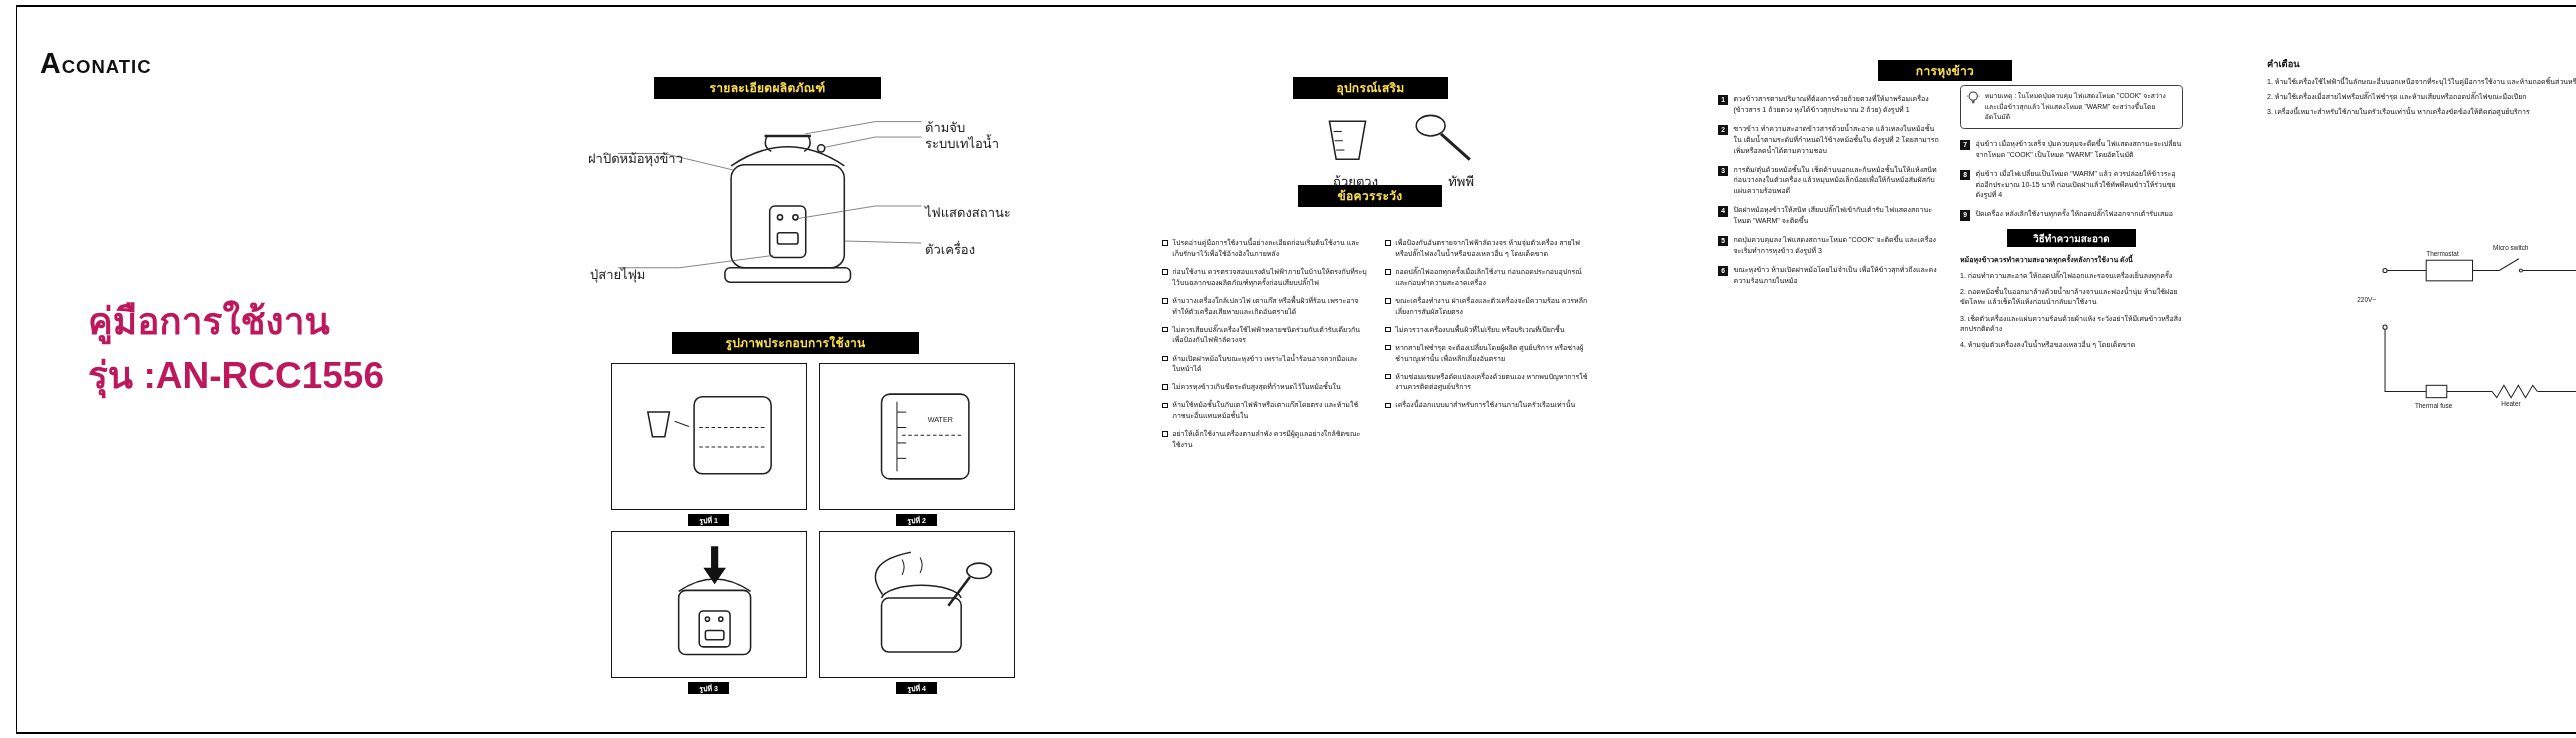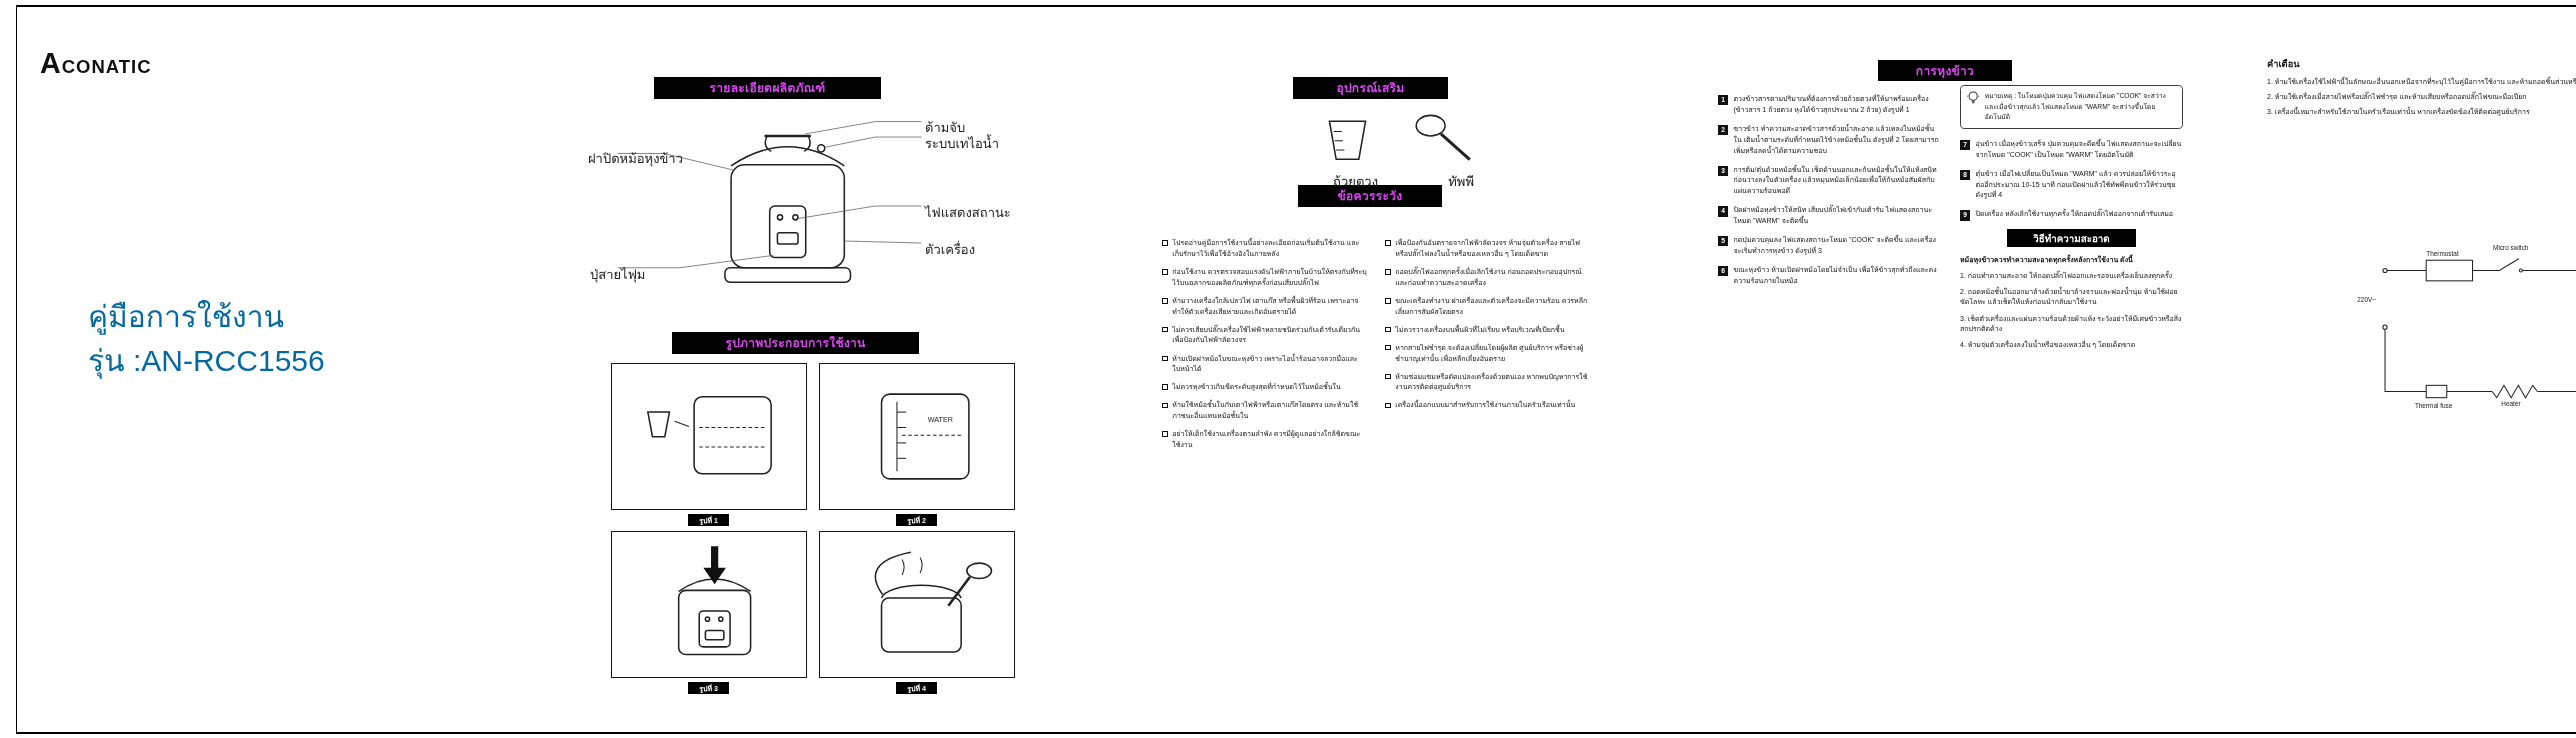--- a/index.html
+++ b/index.html
@@ -1,24 +1,24 @@
 <!DOCTYPE html>
 <html style="font-size:8.2px"><head>
 <meta charset="utf-8">
 <style>
   *{box-sizing:border-box}
   html,body{margin:0;padding:0}
   body{font-family:"Liberation Sans","DejaVu Sans",sans-serif;background:#9a9a9a}
   .page{position:relative;width:3176px;height:739px;background:#fff;overflow:hidden;color:#111}
   .abs{position:absolute}
-  .bar{background:#000;color:#d946ef;font-weight:700;display:flex;align-items:center;justify-content:center;letter-spacing:0.3px;font-size:12px}
+  .bar{background:#000;color:#fde047;font-weight:700;display:flex;align-items:center;justify-content:center;letter-spacing:0.3px;font-size:12px}
   .mark{background:#000;position:absolute}
   .logo{font-weight:800;font-size:18.5px;letter-spacing:1px;color:#101010}
   .logo::first-letter{font-size:1.55em}
-  .doc-title{font-size:30px;font-weight:400;line-height:1.45;color:#0369a1}
+  .doc-title{font-size:37px;font-weight:700;line-height:1.45;color:#be185d}
   .callout{position:absolute;font-size:13px;white-space:nowrap;color:#222}
   .frame{position:absolute;border:1.1px solid #161616;background:#fff;display:flex;align-items:center;justify-content:center}
   .chip{position:absolute;background:#000;color:#fff;font-size:7px;font-weight:700;display:flex;align-items:center;justify-content:center}
   .acc-label{position:absolute;text-align:right;font-size:13px}
   .check-item{display:flex;gap:4.6px;margin-bottom:7.2px;font-size:7px;line-height:1.55}
   .checkbox{flex:none;width:5.7px;height:5.7px;border:0.9px solid #111;margin-top:2.1px;background:#fff}
   .step{display:flex;gap:5.2px;margin-bottom:8.2px;font-size:7px;line-height:1.55}
   .numbox{flex:none;width:10.3px;height:10.3px;background:#111;color:#fff;font-weight:700;font-size:6.7px;display:flex;align-items:center;justify-content:center;margin-top:1px}
   .notebox{border:0.8px solid #3a3a3a;border-radius:4.6px;padding:5.2px 6.2px;display:flex;gap:5.2px;font-size:6.7px;line-height:1.55;margin-bottom:10.3px;background:#fff}
   .cleaning-bar{background:#000;color:#fff;font-weight:700;font-size:9.8px;display:flex;align-items:center;justify-content:center;width:129px;height:18.5px;margin:3.1px auto 7.2px}

